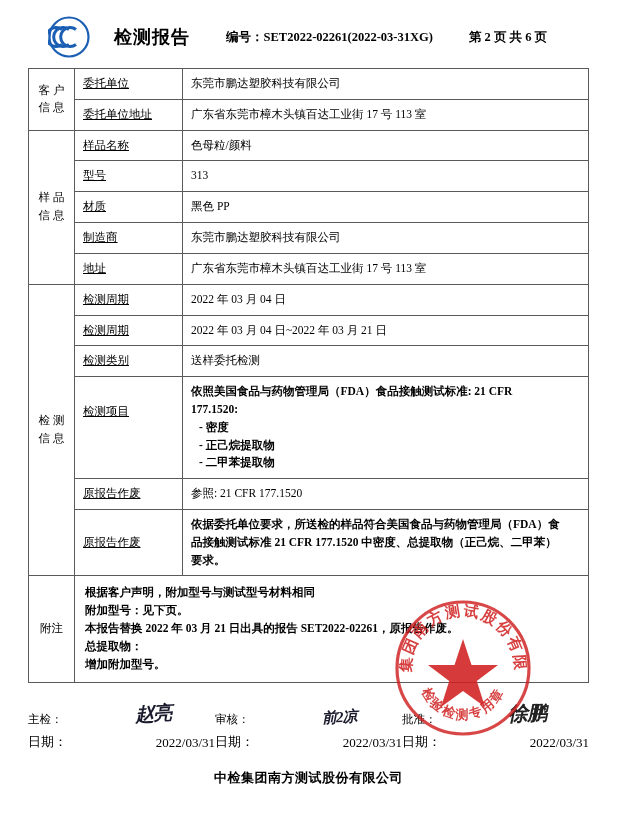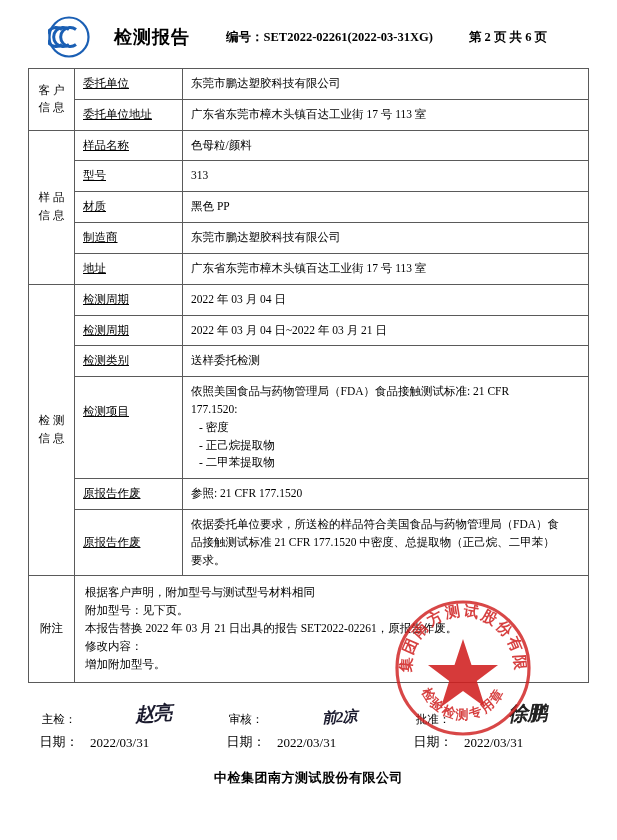--- a/index.html
+++ b/index.html
@@ -82,40 +82,40 @@
   td.cat .catline { display: block; }
   td.lbl {
     width: 96px;
     padding-left: 10px;
     text-decoration: underline;
   }
   td.val {
     padding-left: 10px;
   }
   .v-top { vertical-align: top !important; }
-  .cell-multi { line-height: 1.75; }
+  .cell-multi { line-height: 1.75; font-weight: bold; }
   .indent { display: block; padding-left: 8px; }
 
   
   .sig-table {
     border-collapse: collapse;
     width: 561px;
     margin: 0 auto;
     table-layout: fixed;
   }
   .sig-table td {
     font-size: 11.5px;
     padding: 0;
     vertical-align: bottom;
     border: none;
   }
   .sig-row { height: 44px; }
   .sig-lbl {
     width: 62px;
-    text-align: center;
+    text-align: left;
     padding-bottom: 4px;
     vertical-align: bottom;
     margin-top: 27px;
   }
   .sig-val {
     width: 125px;
     text-align: center;
     vertical-align: bottom;
     padding-bottom: 2px;
     position: relative;
@@ -127,21 +127,21 @@
     font-style: italic;
     font-weight: bold;
     color: #1b1b2e;
     transform: rotate(-4deg);
     display: inline-block;
     letter-spacing: -1px;
   }
   .sig-script.s2 { font-size: 15px; transform: rotate(-3deg); }
   .sig-script.s3 { font-size: 20px; transform: rotate(-2deg); color:#222; }
   .date-row td { padding-top: 6px; font-size: 13px; }
-  .date-val { text-align: left; }
+  .date-val { text-align: right; }
 
   
   .stamp {
     position: absolute;
     left: 392px;
     top: 597px;
     width: 142px;
     height: 142px;
     pointer-events: none;
   }
@@ -269,21 +269,21 @@
           <span style="display:block">要求。</span>
         </td>
       </tr>
 
       <tr>
         <td class="cat">附注</td>
         <td class="val cell-multi" colspan="2" style="padding-left:10px;padding-top:8px;padding-bottom:8px">
           <span style="display:block">根据客户声明，附加型号与测试型号材料相同</span>
           <span style="display:block">附加型号：见下页。</span>
           <span style="display:block">本报告替换 2022 年 03 月 21 日出具的报告 SET2022-02261，原报告作废。</span>
-          <span style="display:block">修改内容：</span>
+          <span style="display:block">总提取物：</span>
           <span style="display:block">增加附加型号。</span>
         </td>
       </tr>
     </tbody>
   </table>
 
   <table class="sig-table">
     <colgroup>
       <col style="width:62px">
         <col style="width:125px">

